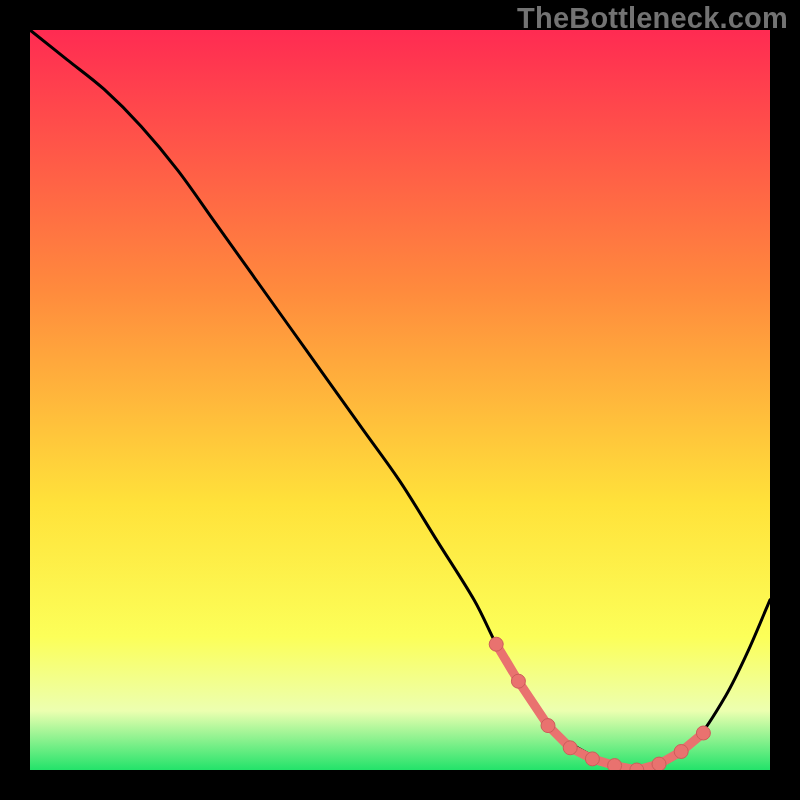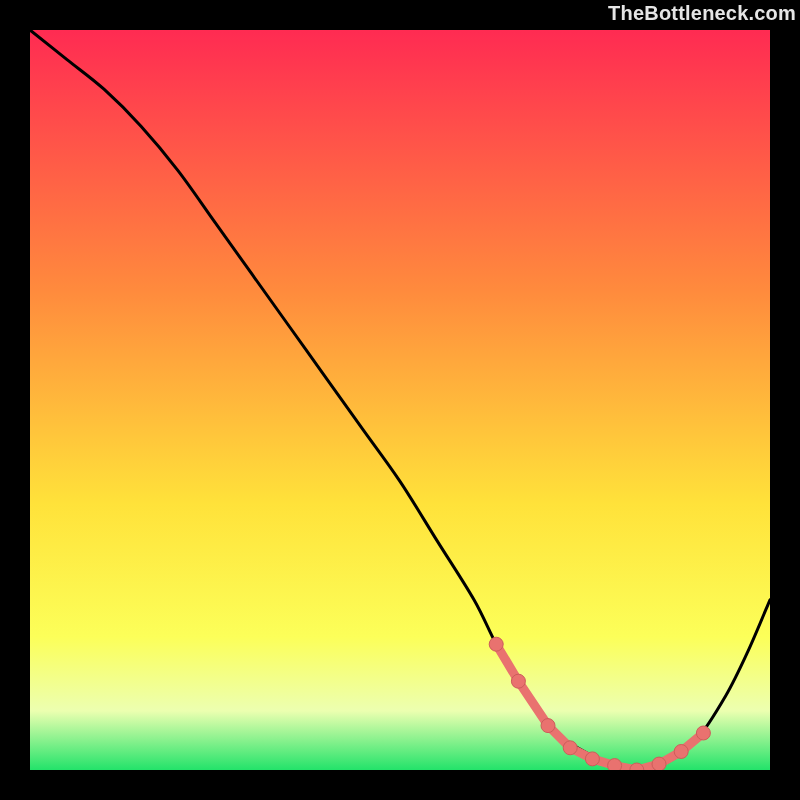--- a/index.html
+++ b/index.html
@@ -13,23 +13,23 @@
   }
   .frame {
     position: relative;
     width: 800px;
     height: 800px;
     background: #000;
   }
   .watermark {
     position: absolute;
     top: 2px;
-    right: 4px;
-    color: #e5e5e5;
-    font-size: 20px;
+    right: 12px;
+    color: #737373;
+    font-size: 29px;
     font-weight: 600;
     letter-spacing: 0.2px;
     user-select: none;
   }
   .plot-wrap {
     position: absolute;
     left: 30px;
     top: 30px;
     width: 740px;
     height: 740px;

